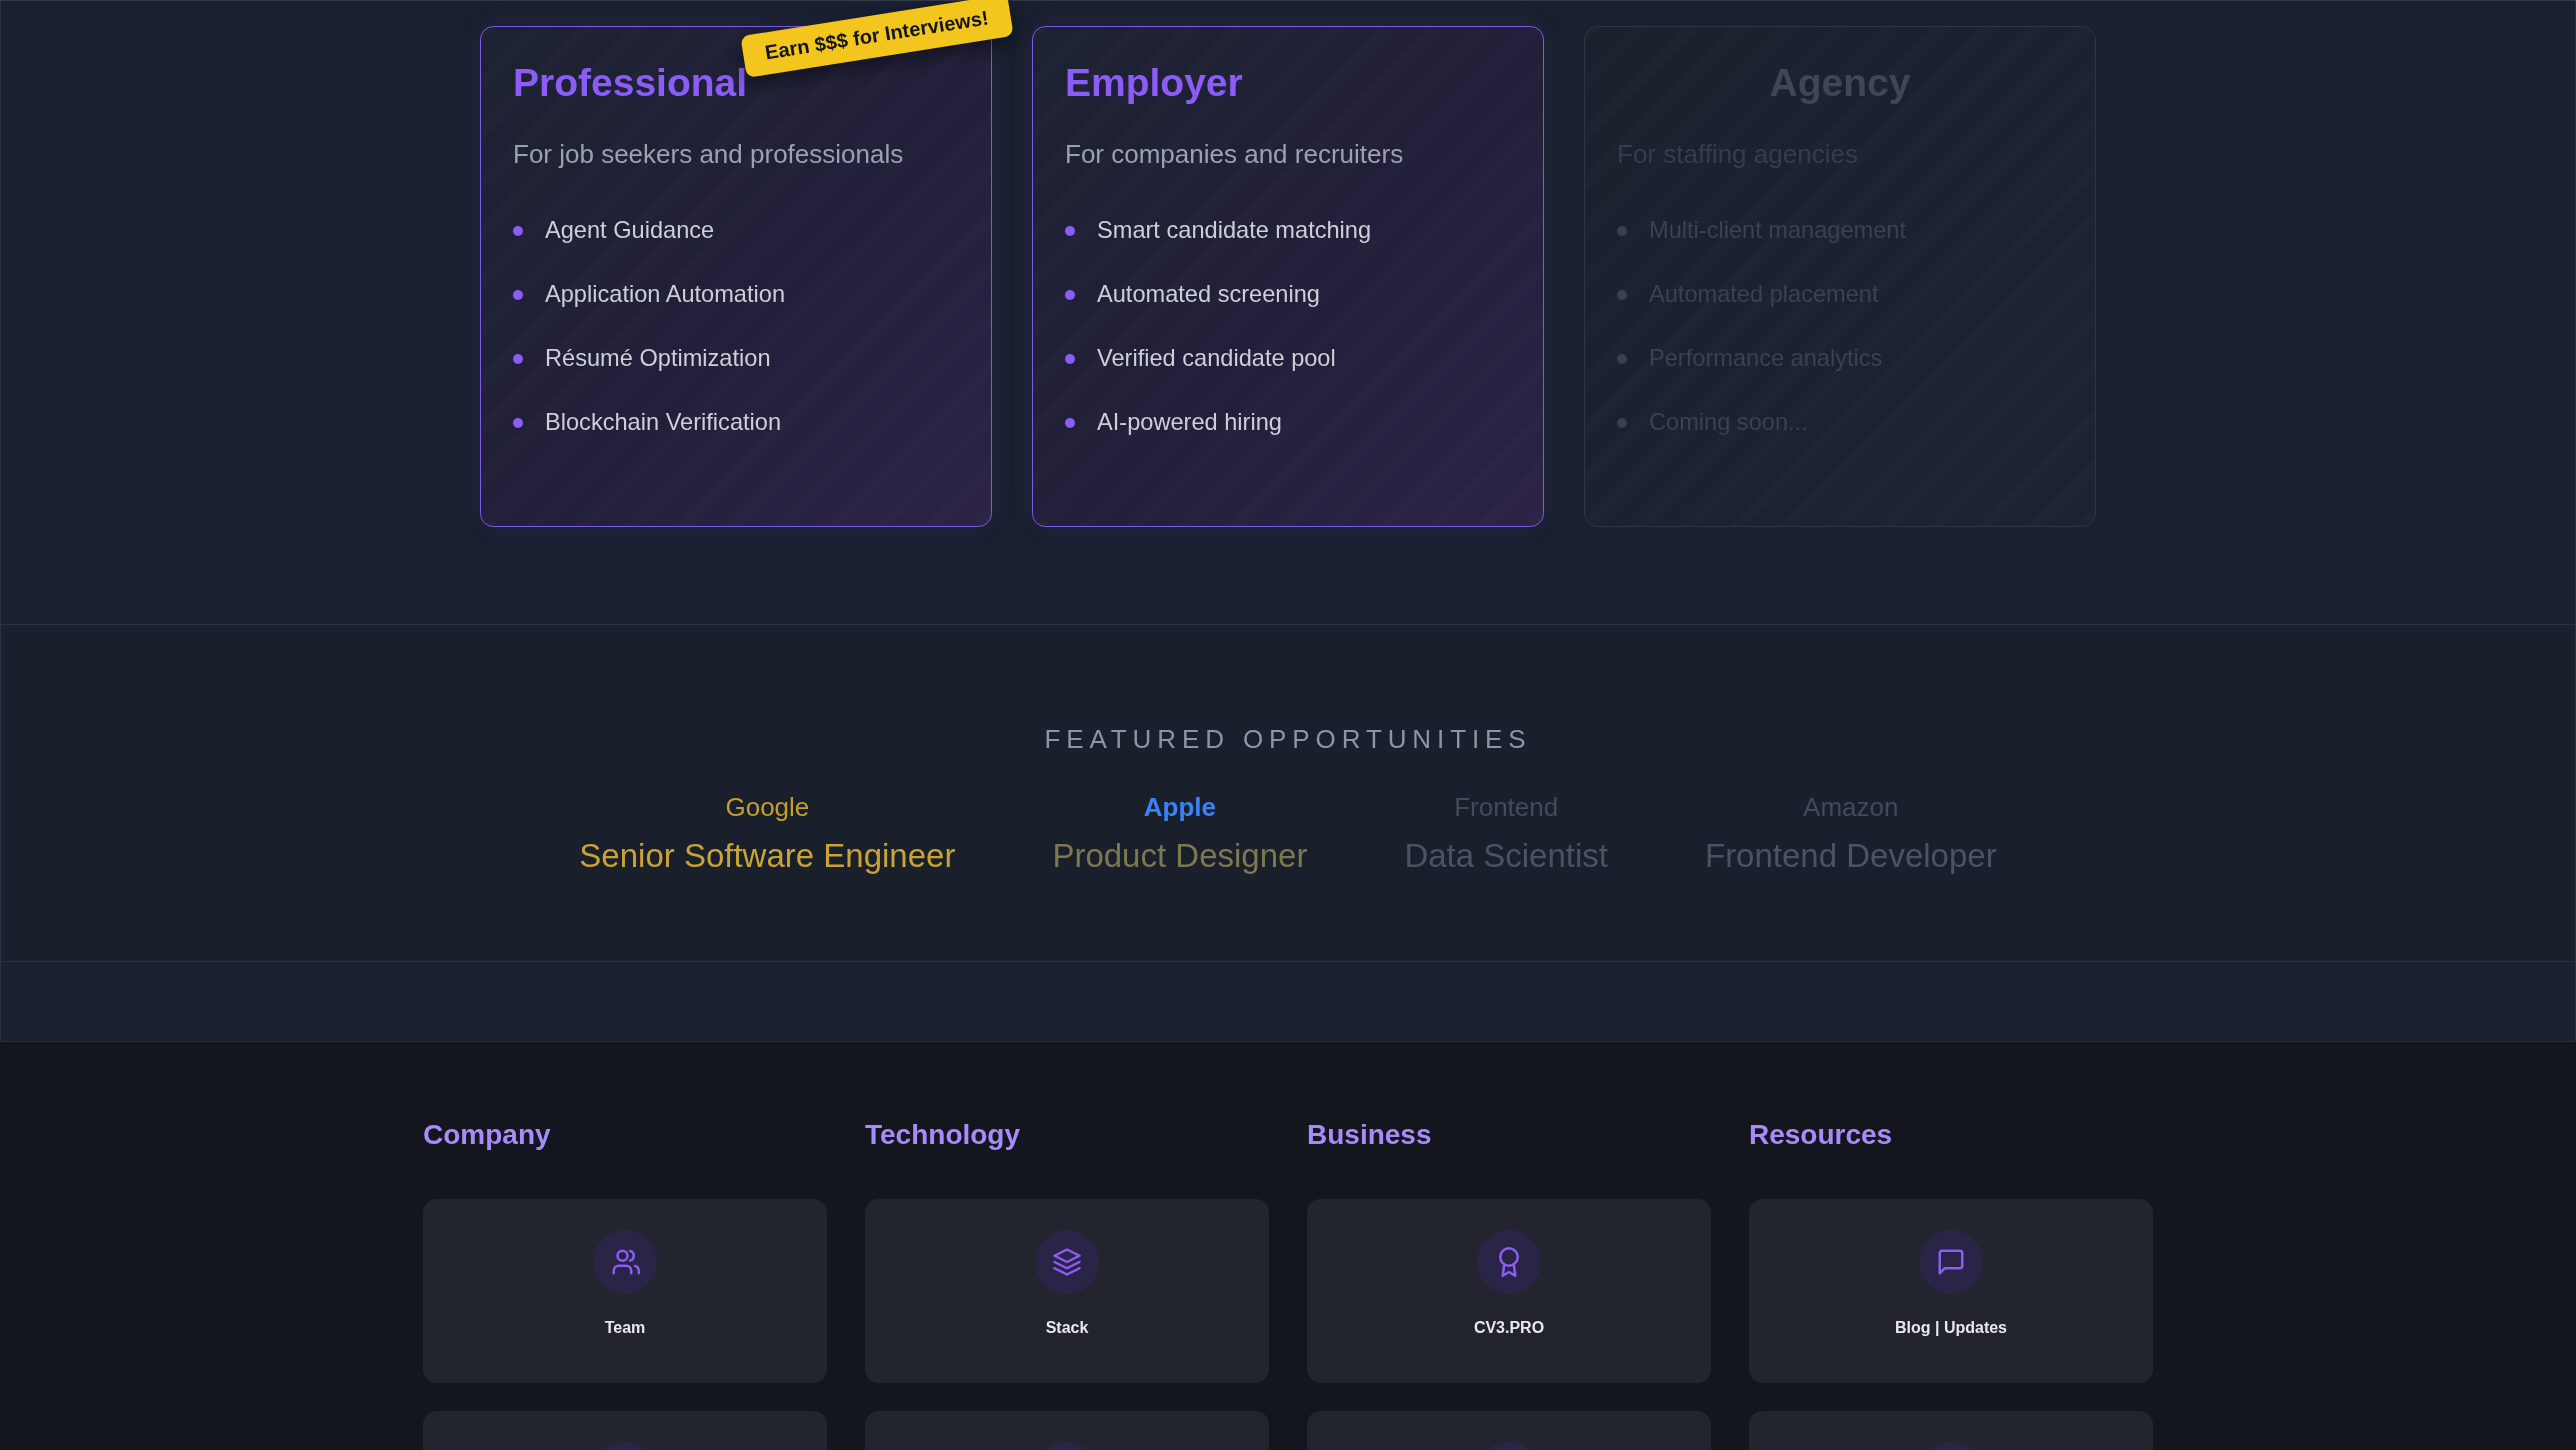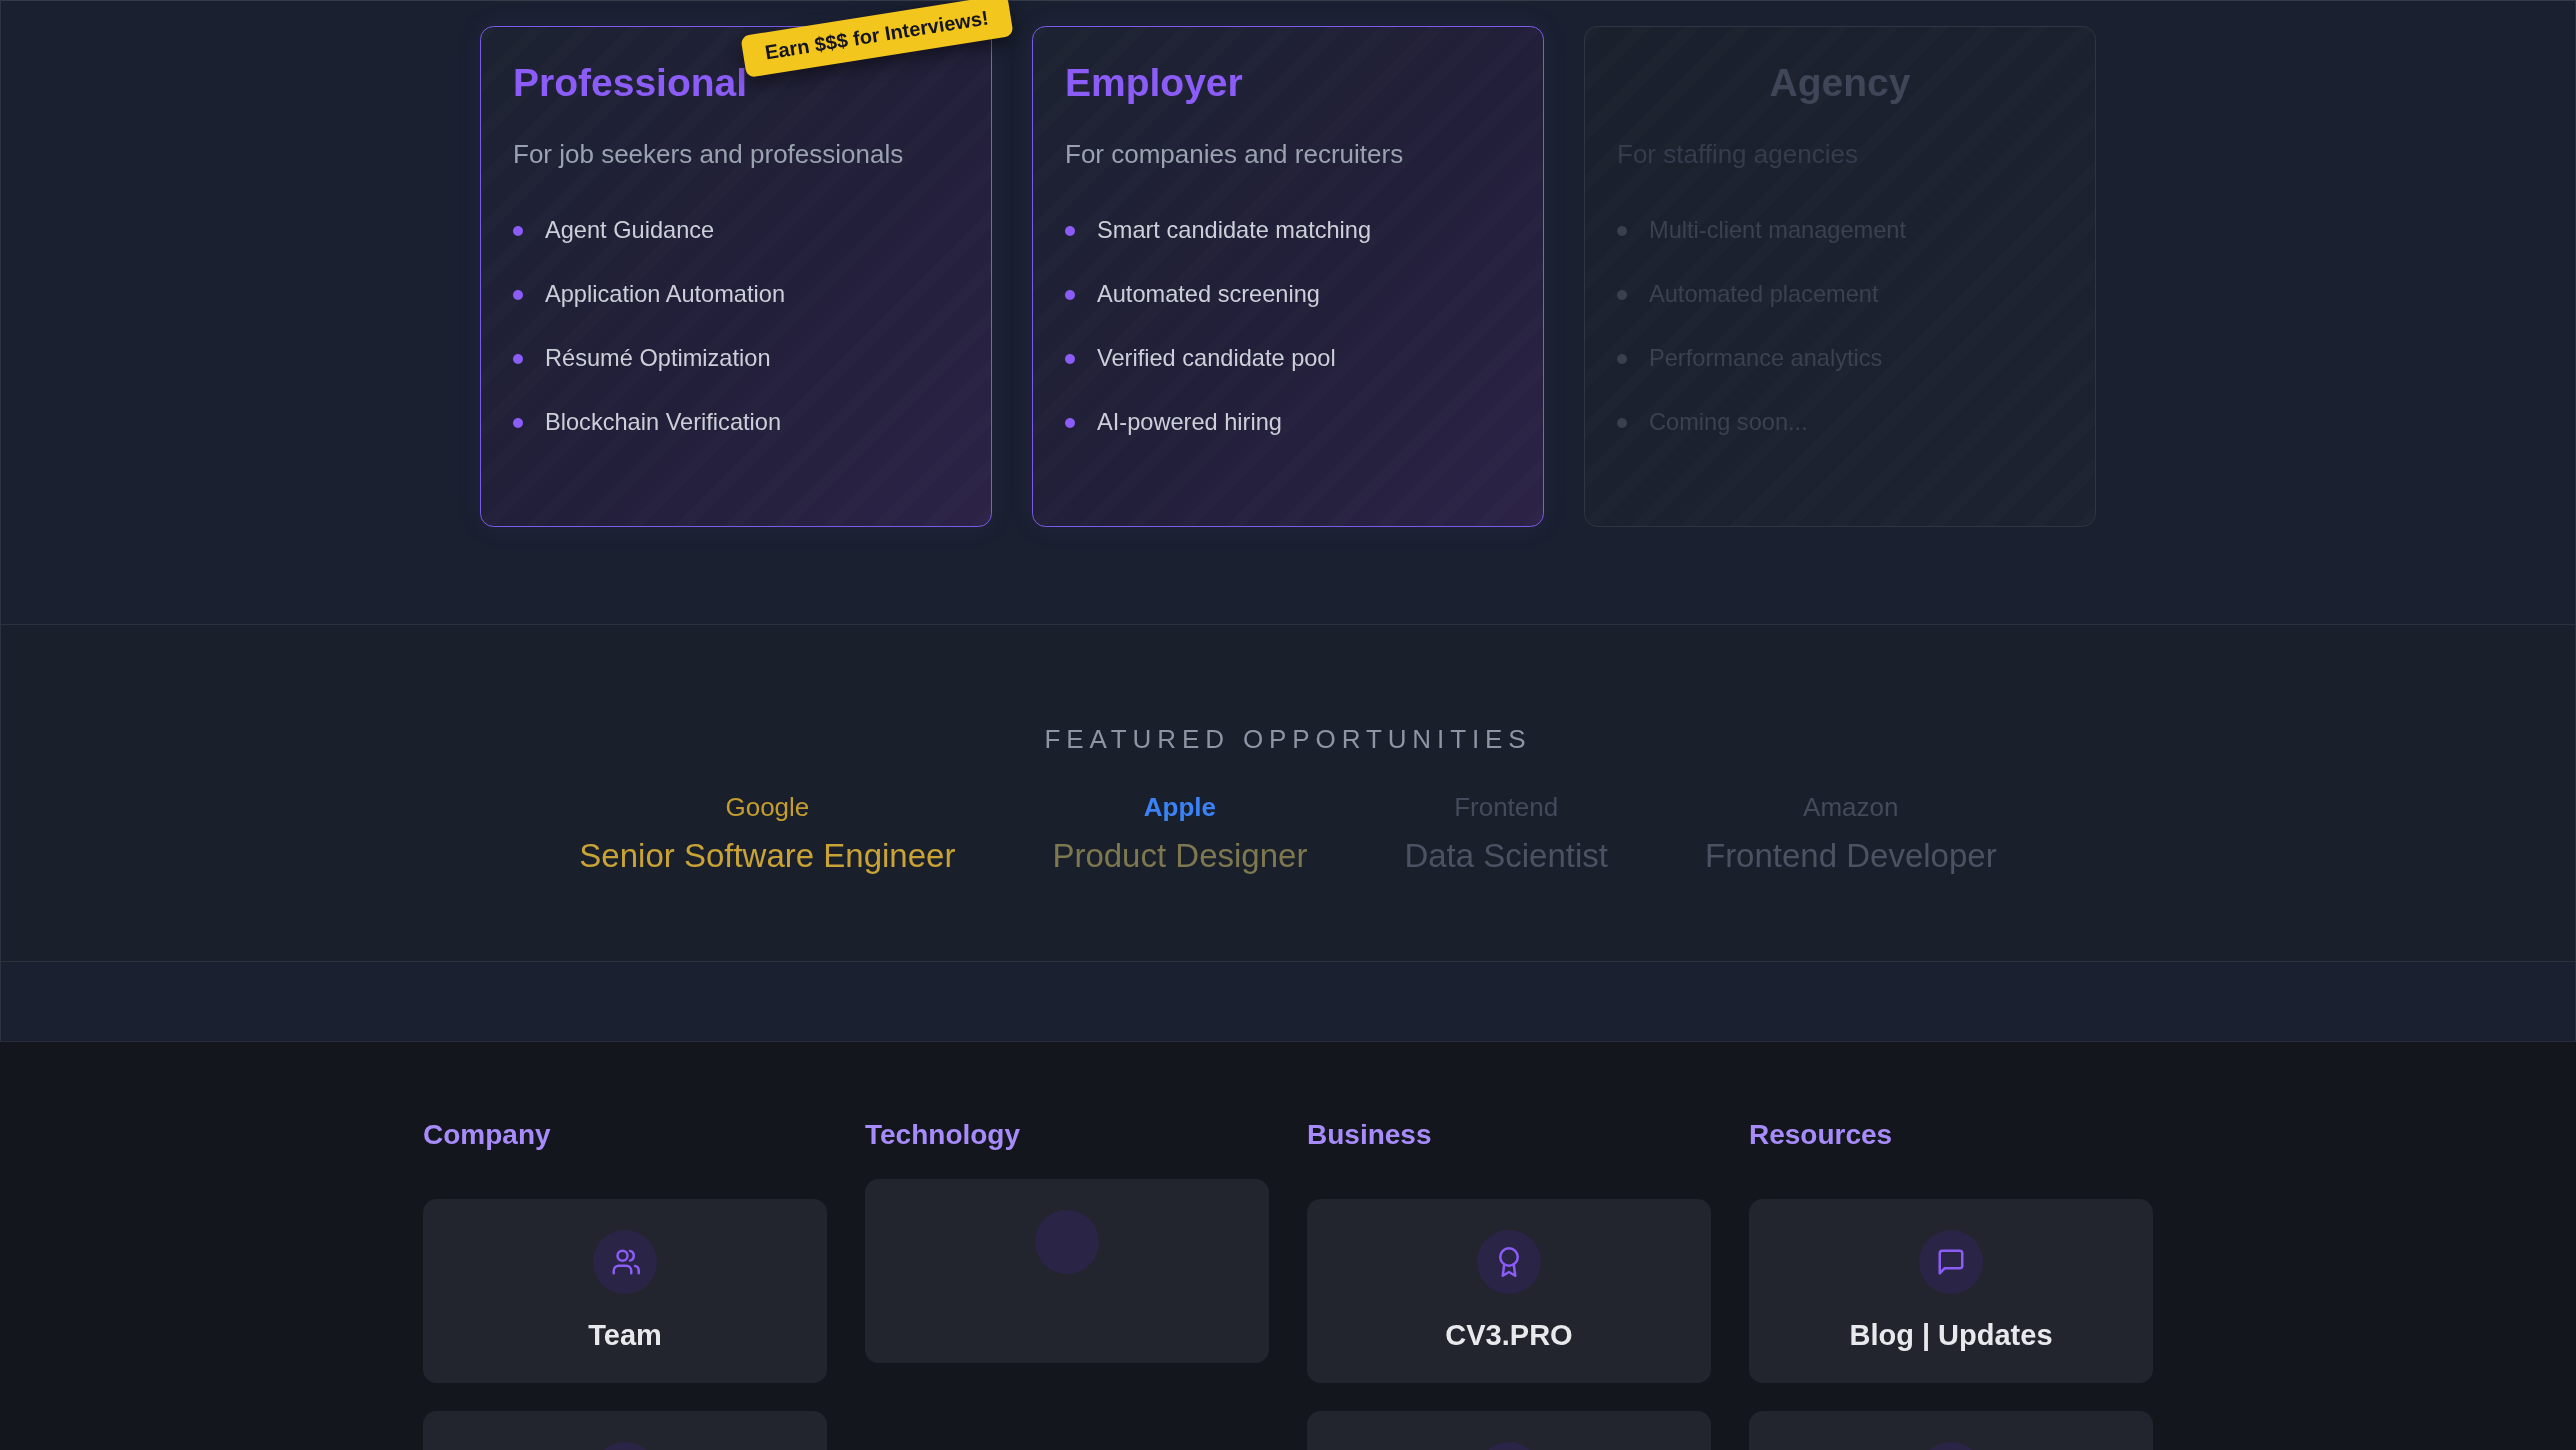--- a/index.html
+++ b/index.html
@@ -146,21 +146,21 @@
     margin-top: 31px;
     width: 64px; height: 64px;
     border-radius: 50%;
     background: #2a2447;
     display: flex;
     align-items: center;
     justify-content: center;
     color: #8b5cf6;
   }
   .icon-circle svg { width: 30px; height: 30px; }
-  .footer-card-label { margin-top: 25px; font-size: 29px; font-weight: bold; color: #e7e9ed; }
+  .footer-card-label { margin-top: 25px; font-size: 16px; font-weight: bold; color: #e7e9ed; }
 </style>
 </head>
 <body>
 
 <div class="page">
 
   <div class="main">
 
     <section class="plans-section">
 
@@ -281,20 +281,30 @@
           </div>
           <div class="footer-card-label">Team</div>
         </div>
         <div class="footer-card partial">
           <div class="icon-circle"></div>
         </div>
       </div>
 
       <div class="footer-col">
         <div class="footer-heading">Technology</div>
+        <div class="footer-card">
+          <div class="icon-circle">
+            <svg viewBox="0 0 24 24" fill="none" stroke="currentColor" stroke-width="2" stroke-linecap="round" stroke-linejoin="round">
+              <polygon points="12 2 2 7 12 12 22 7 12 2"></polygon>
+                <polyline points="2 12 12 17 22 12"></polyline>
+                <polyline points="2 17 12 22 22 17"></polyline>
+            </svg>
+          </div>
+          <div class="footer-card-label">Stack</div>
+        </div>
         <div class="footer-card partial">
           <div class="icon-circle"></div>
         </div>
       </div>
 
       <div class="footer-col">
         <div class="footer-heading">Business</div>
         <div class="footer-card">
           <div class="icon-circle">
             <svg viewBox="0 0 24 24" fill="none" stroke="currentColor" stroke-width="2" stroke-linecap="round" stroke-linejoin="round">

